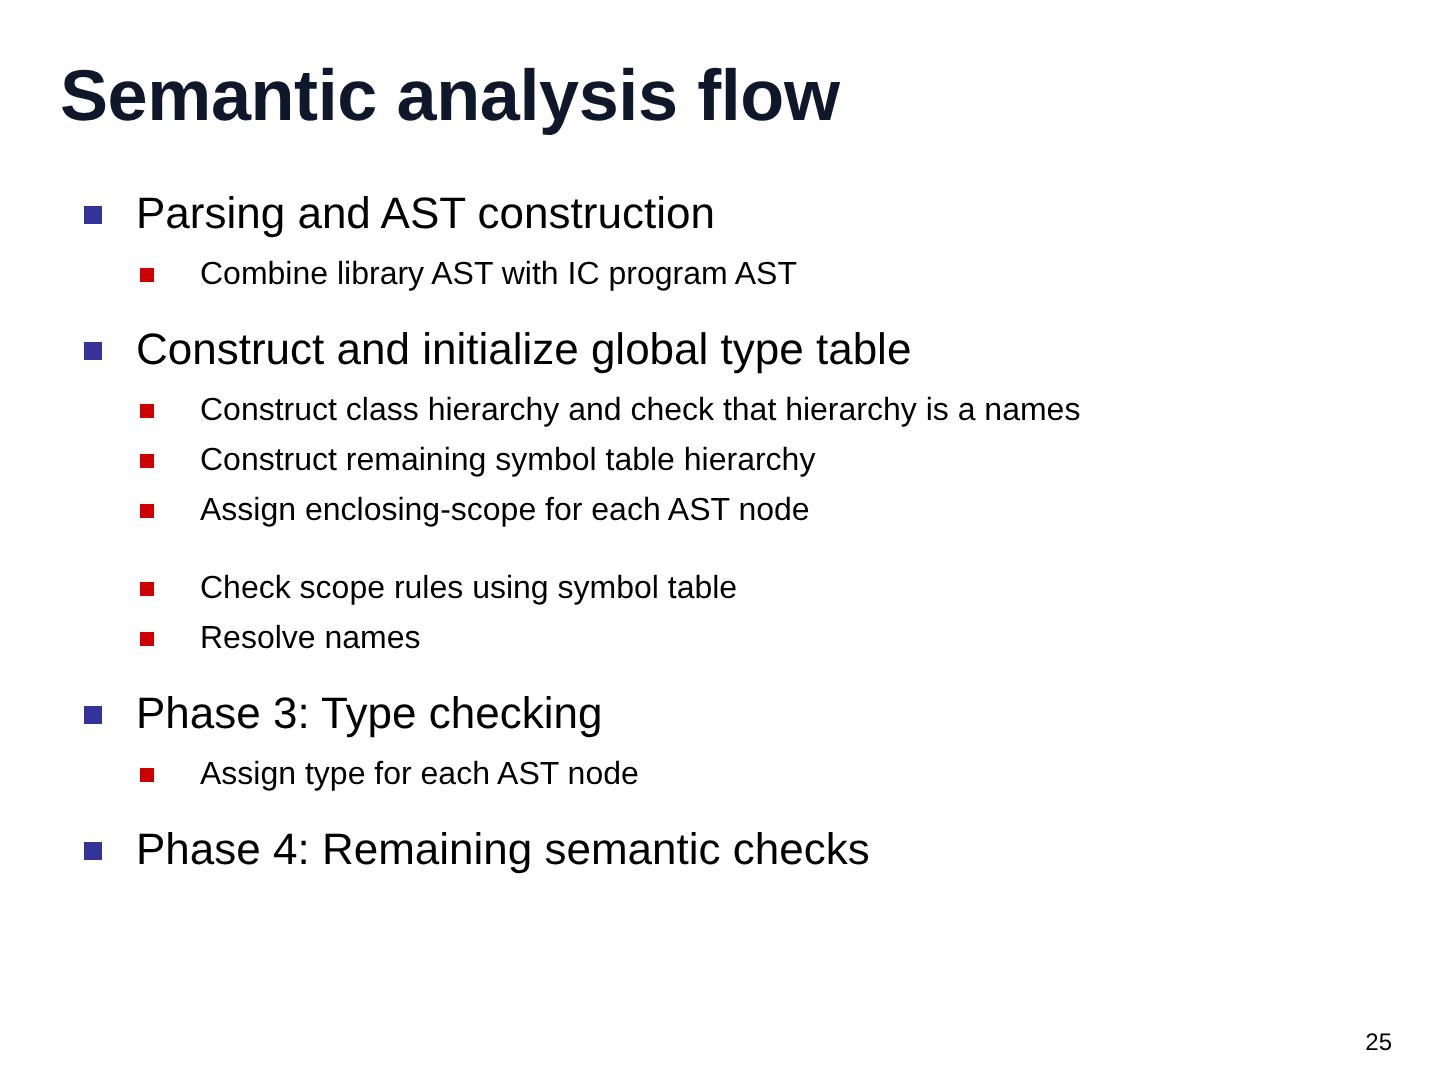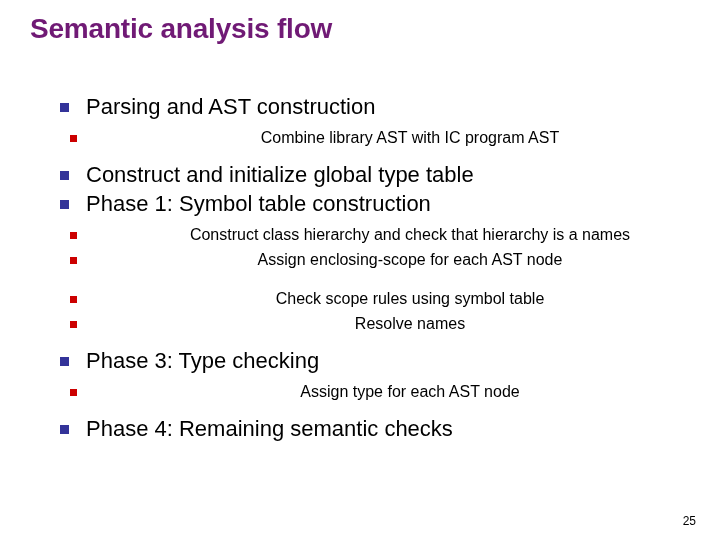--- a/index.html
+++ b/index.html
@@ -16,25 +16,25 @@
     width: 720px;
     height: 540px;
     background: #ffffff;
     overflow: hidden;
   }
 
   
   .slide-title {
     position: absolute;
     left: 30px;
-    top: 14px;
+    top: 28px;
     width: 660px;
-    font-size: 28px;
+    font-size: 36px;
     font-weight: bold;
-    color: #701a75;
+    color: #0f172a;
     letter-spacing: -0.2px;
     line-height: 1.1;
     white-space: nowrap;
   }
 
   
   .body-outline {
     position: absolute;
     left: 0px;
     top: 92px;
@@ -42,21 +42,21 @@
   }
 
   .bullet-row {
     display: flex;
     align-items: baseline;
     color: #000000;
   }
 
   
   .lvl1 {
-    padding-left: 60px;
+    padding-left: 42px;
     font-size: 22px;
     line-height: 29px;
     min-height: 29px;
   }
   .lvl1 .marker {
     flex: 0 0 auto;
     width: 26px;
     display: inline-block;
     position: relative;
   }
@@ -72,21 +72,20 @@
     flex: 1 1 auto;
     white-space: nowrap;
   }
 
   
   .lvl2 {
     padding-left: 70px;
     font-size: 16px;
     line-height: 25px;
     min-height: 25px;
-    text-align: center;
   }
   .lvl2 .marker {
     flex: 0 0 auto;
     width: 30px;
     display: inline-block;
     position: relative;
   }
   .lvl2 .marker .sq {
     position: absolute;
     width: 7px;
@@ -136,71 +135,71 @@
         </span>
         <span class="btext">Combine library AST with IC program AST</span>
       </div>
       <div class="gap-md"></div>
       <div class="bullet-row lvl1">
         <span class="marker">
           <span class="sq"></span>
         </span>
         <span class="btext">Construct and initialize global type table</span>
       </div>
+      <div class="gap-sm"></div>
+      <div class="bullet-row lvl2">
+        <span class="marker">
+          <span class="sq"></span>
+        </span>
+        <span class="btext">Construct class hierarchy and check that hierarchy is a names</span>
+      </div>
+      <div class="bullet-row lvl2">
+        <span class="marker">
+          <span class="sq"></span>
+        </span>
+        <span class="btext">Construct remaining symbol table hierarchy</span>
+      </div>
+      <div class="bullet-row lvl2">
+        <span class="marker">
+          <span class="sq"></span>
+        </span>
+        <span class="btext">Assign enclosing-scope for each AST node</span>
+      </div>
+      <div class="gap-md"></div>
+      <div class="gap-sm"></div>
+      <div class="bullet-row lvl2">
+        <span class="marker">
+          <span class="sq"></span>
+        </span>
+        <span class="btext">Check scope rules using symbol table</span>
+      </div>
+      <div class="bullet-row lvl2">
+        <span class="marker">
+          <span class="sq"></span>
+        </span>
+        <span class="btext">Resolve names</span>
+      </div>
+      <div class="gap-md"></div>
       <div class="bullet-row lvl1">
         <span class="marker">
           <span class="sq"></span>
         </span>
-        <span class="btext">Phase 1: Symbol table construction</span>
-      </div>
-      <div class="gap-sm"></div>
-      <div class="bullet-row lvl2">
-        <span class="marker">
-          <span class="sq"></span>
-        </span>
-        <span class="btext">Construct class hierarchy and check that hierarchy is a names</span>
-      </div>
-      <div class="bullet-row lvl2">
-        <span class="marker">
-          <span class="sq"></span>
-        </span>
-        <span class="btext">Assign enclosing-scope for each AST node</span>
-      </div>
-      <div class="gap-md"></div>
-      <div class="gap-sm"></div>
-      <div class="bullet-row lvl2">
-        <span class="marker">
-          <span class="sq"></span>
-        </span>
-        <span class="btext">Check scope rules using symbol table</span>
-      </div>
-      <div class="bullet-row lvl2">
-        <span class="marker">
-          <span class="sq"></span>
-        </span>
-        <span class="btext">Resolve names</span>
+        <span class="btext">Phase 3: Type checking</span>
+      </div>
+      <div class="gap-sm"></div>
+      <div class="bullet-row lvl2">
+        <span class="marker">
+          <span class="sq"></span>
+        </span>
+        <span class="btext">Assign type for each AST node</span>
       </div>
       <div class="gap-md"></div>
       <div class="bullet-row lvl1">
         <span class="marker">
           <span class="sq"></span>
         </span>
-        <span class="btext">Phase 3: Type checking</span>
-      </div>
-      <div class="gap-sm"></div>
-      <div class="bullet-row lvl2">
-        <span class="marker">
-          <span class="sq"></span>
-        </span>
-        <span class="btext">Assign type for each AST node</span>
-      </div>
-      <div class="gap-md"></div>
-      <div class="bullet-row lvl1">
-        <span class="marker">
-          <span class="sq"></span>
-        </span>
         <span class="btext">Phase 4: Remaining semantic checks</span>
       </div>
     </div>
 
   <div class="page-number">25</div>
 
 </div>
 
 </body></html>

